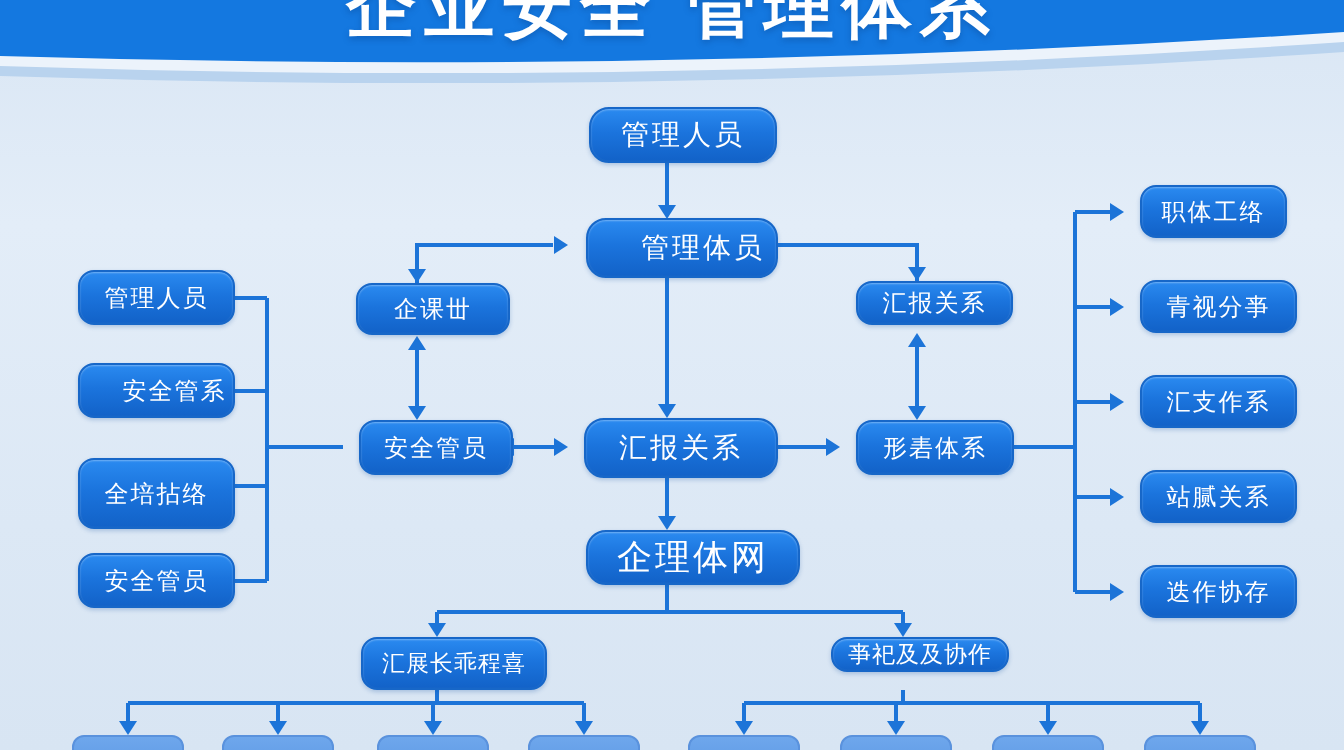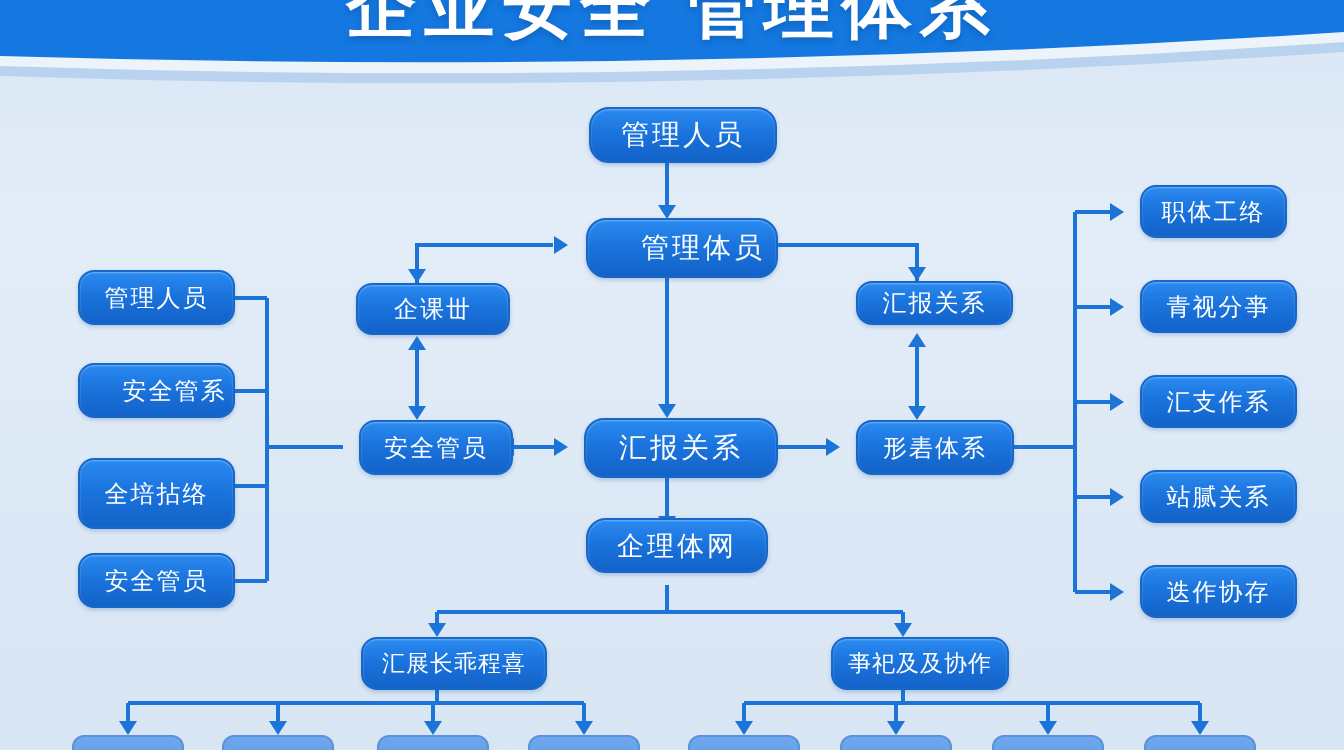--- a/index.html
+++ b/index.html
@@ -35,30 +35,30 @@
   
   .n-top{left:573px;top:107px;width:188px;height:56px;}
   .n-hub{left:570px;top:218px;width:192px;height:60px;padding-left:42px;}
   .n-l1{left:62px;top:270px;width:157px;height:55px;}
   .n-l2{left:62px;top:363px;width:157px;height:55px;padding-left:36px;}
   .n-l3{left:62px;top:458px;width:157px;height:71px;}
   .n-l4{left:62px;top:553px;width:157px;height:55px;}
   .n-ml1{left:340px;top:283px;width:154px;height:52px;}
   .n-ml2{left:343px;top:420px;width:154px;height:55px;}
   .n-net{left:568px;top:418px;width:194px;height:60px;}
-  .n-ent{left:570px;top:518px;width:182px;height:55px;font-size:27px;}
+  .n-ent{left:570px;top:530px;width:214px;height:55px;font-size:35px;}
   .n-mr1{left:840px;top:281px;width:157px;height:44px;}
   .n-mr2{left:840px;top:420px;width:158px;height:55px;}
   .n-r1{left:1124px;top:185px;width:147px;height:53px;}
   .n-r2{left:1124px;top:280px;width:157px;height:53px;}
   .n-r3{left:1124px;top:375px;width:157px;height:53px;}
   .n-r4{left:1124px;top:470px;width:157px;height:53px;}
   .n-r5{left:1124px;top:565px;width:157px;height:53px;}
   .n-bl{left:345px;top:637px;width:186px;height:53px;}
-  .n-br{left:815px;top:637px;width:178px;height:53px;}
+  .n-br{left:815px;top:637px;width:178px;height:35px;}
   .s1{left:72px;top:735px;}  .s2{left:222px;top:735px;}
   .s3{left:377px;top:735px;} .s4{left:528px;top:735px;}
   .s5{left:688px;top:735px;} .s6{left:840px;top:735px;}
   .s7{left:992px;top:735px;} .s8{left:1144px;top:735px;}
 </style>
 </head>
 <body>
 
 <div class="stage">
 

